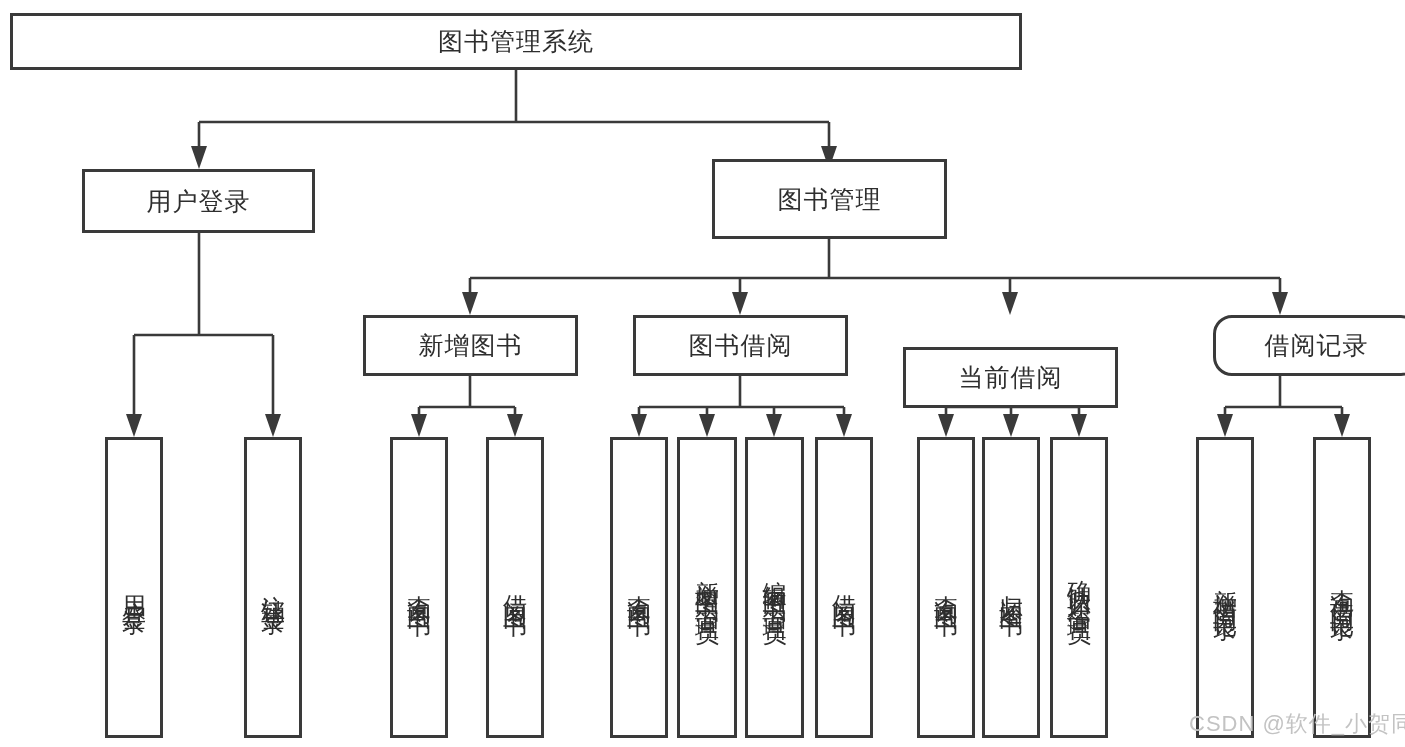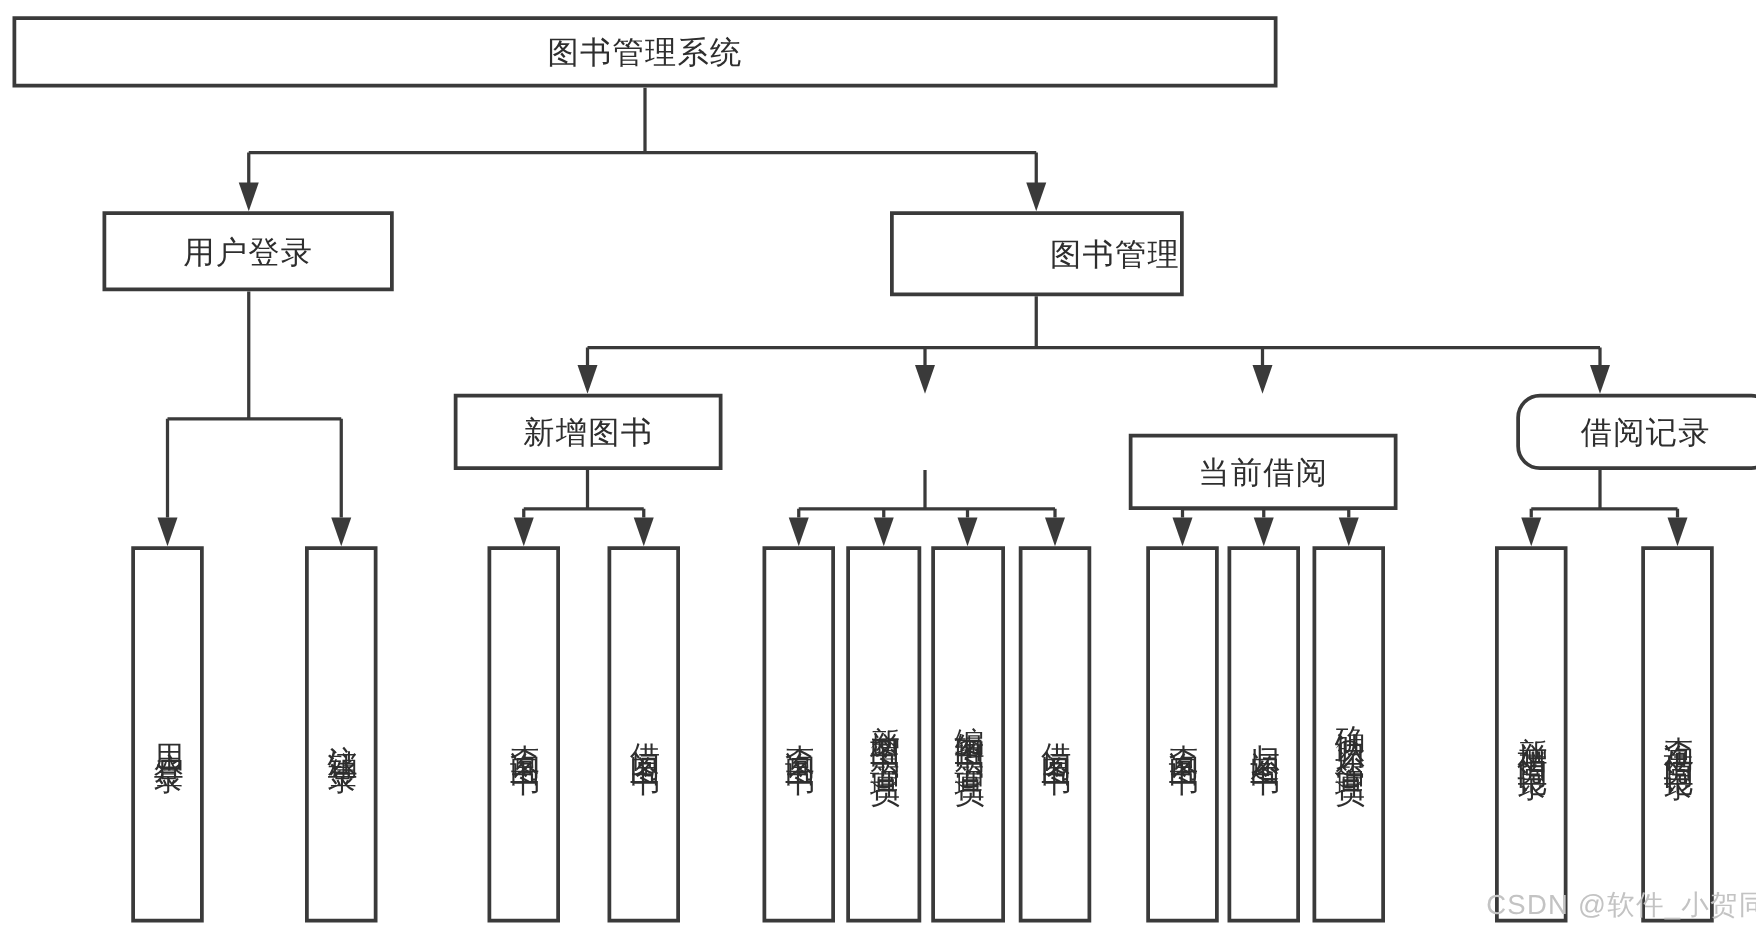--- a/index.html
+++ b/index.html
@@ -102,26 +102,29 @@
     <polygon points="1334,414 1350,414 1342,437"></polygon>
   </svg>
 
   <div class="box" style="left:10px; top:13px; width:1012px; height:57px;">
     <span class="hlabel">图书管理系统</span>
   </div>
 
   <div class="box" style="left:82px; top:169px; width:233px; height:64px;">
     <span class="hlabel">用户登录</span>
   </div>
-  <div class="box" style="left:712px; top:169px; width:235px; height:68px;justify-content:flex-end;">
+  <div class="box" style="left:712px; top:159px; width:235px; height:80px;">
     <span class="hlabel">图书管理</span>
   </div>
 
   <div class="box" style="left:363px; top:315px; width:215px; height:61px;">
     <span class="hlabel">新增图书</span>
+  </div>
+  <div class="box" style="left:633px; top:315px; width:215px; height:61px;">
+    <span class="hlabel">图书借阅</span>
   </div>
   <div class="box" style="left:903px; top:315px; width:215px; height:61px;margin-top:32px;">
     <span class="hlabel">当前借阅</span>
   </div>
   <div class="box" style="left:1213px; top:315px; width:207px; height:61px;border-radius:19px;">
     <span class="hlabel">借阅记录</span>
   </div>
 
   <div class="box leaf" style="left:105px; top:437px; width:58px; height:301px;">
     <span class="vtext">用户登录</span>

